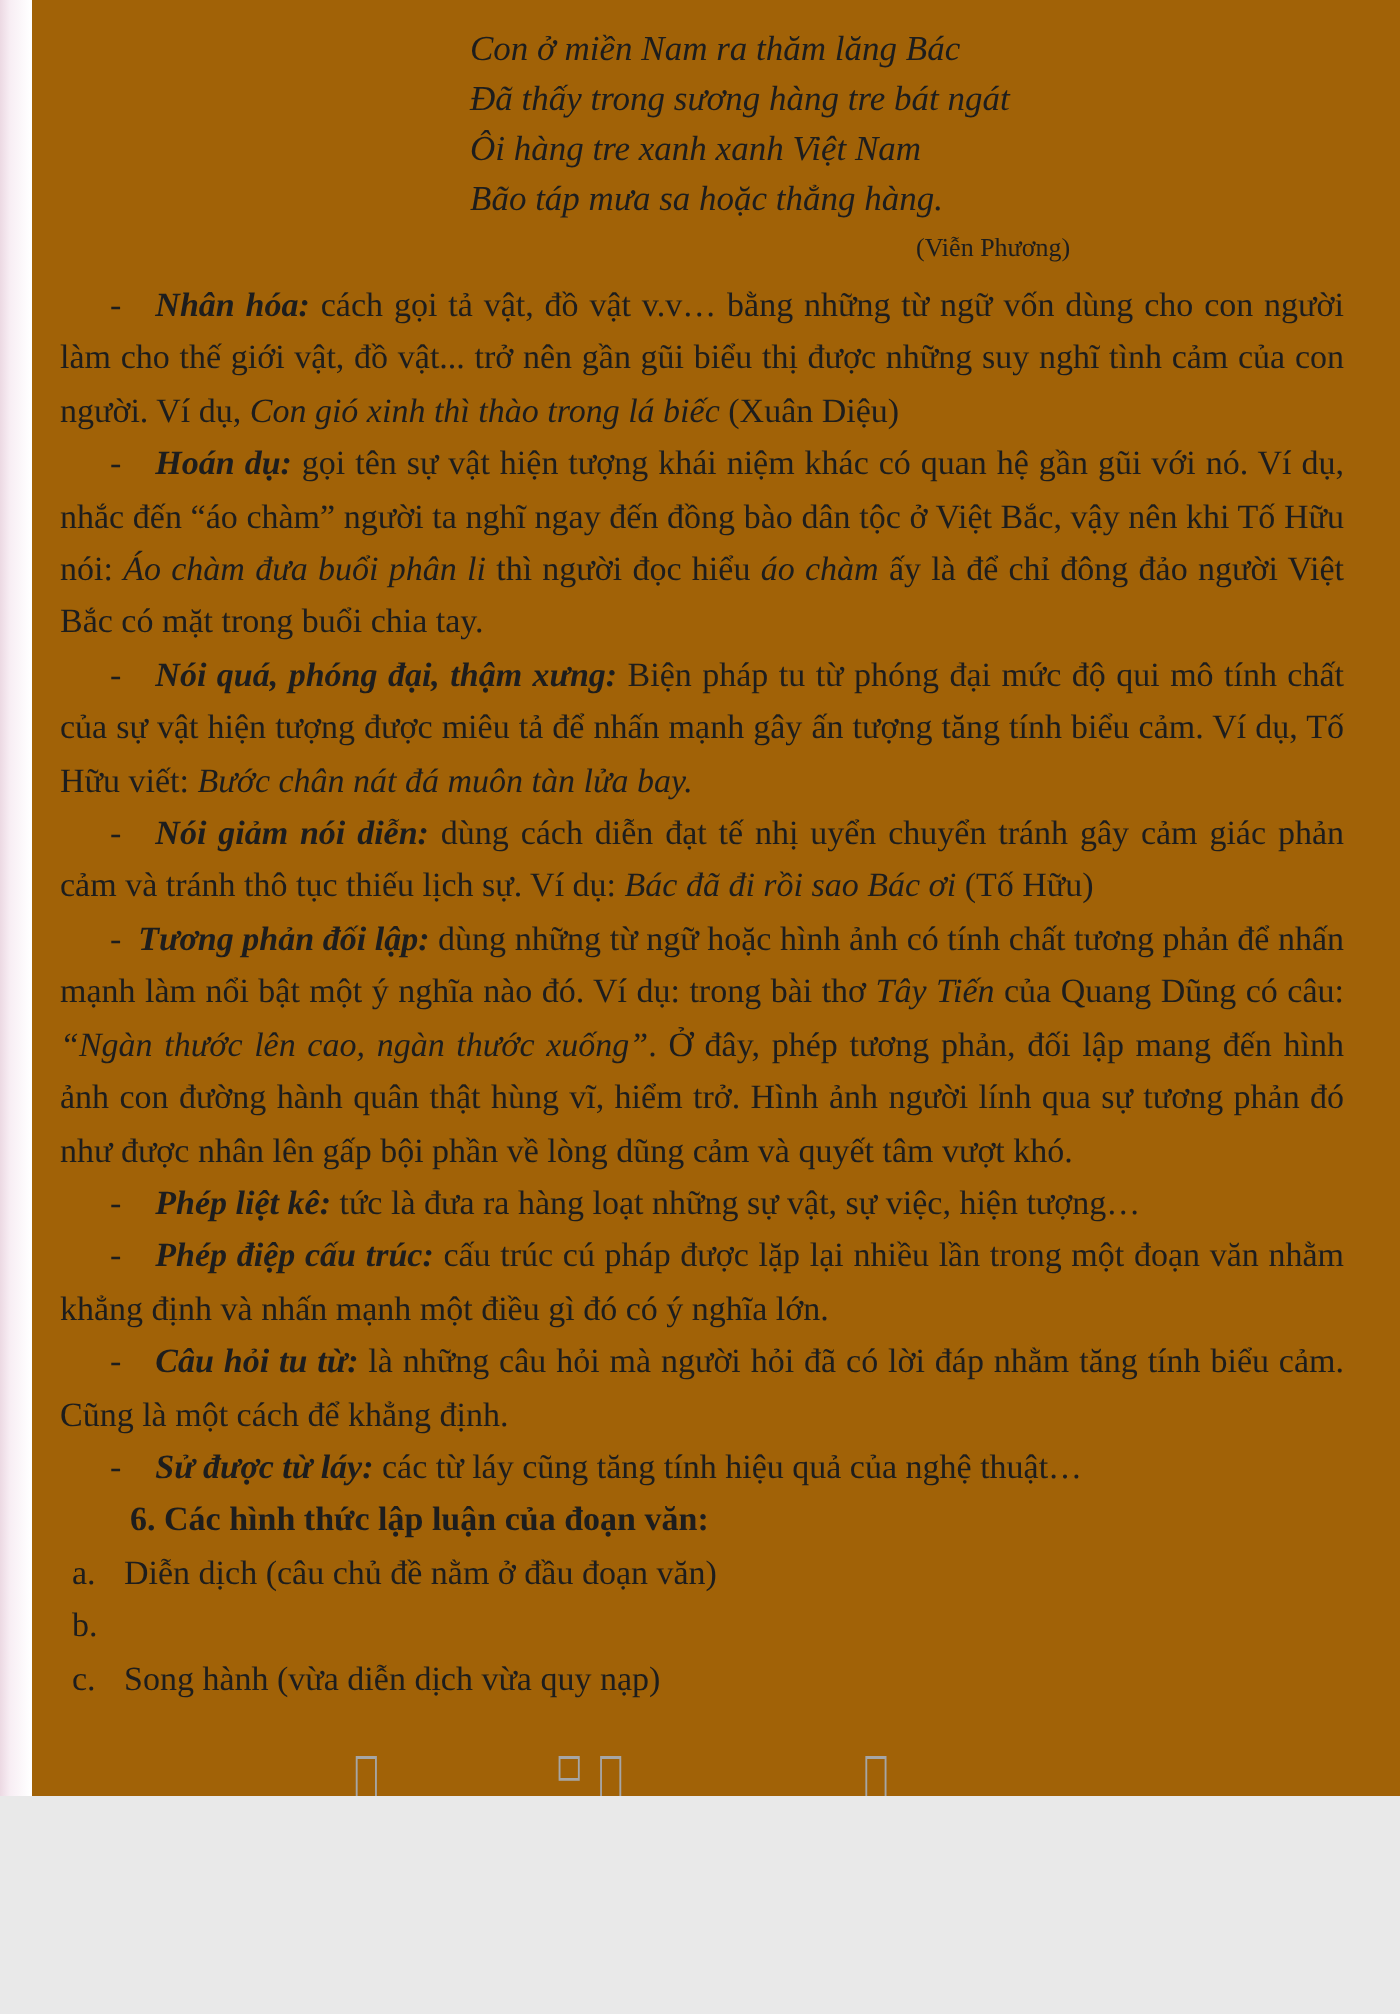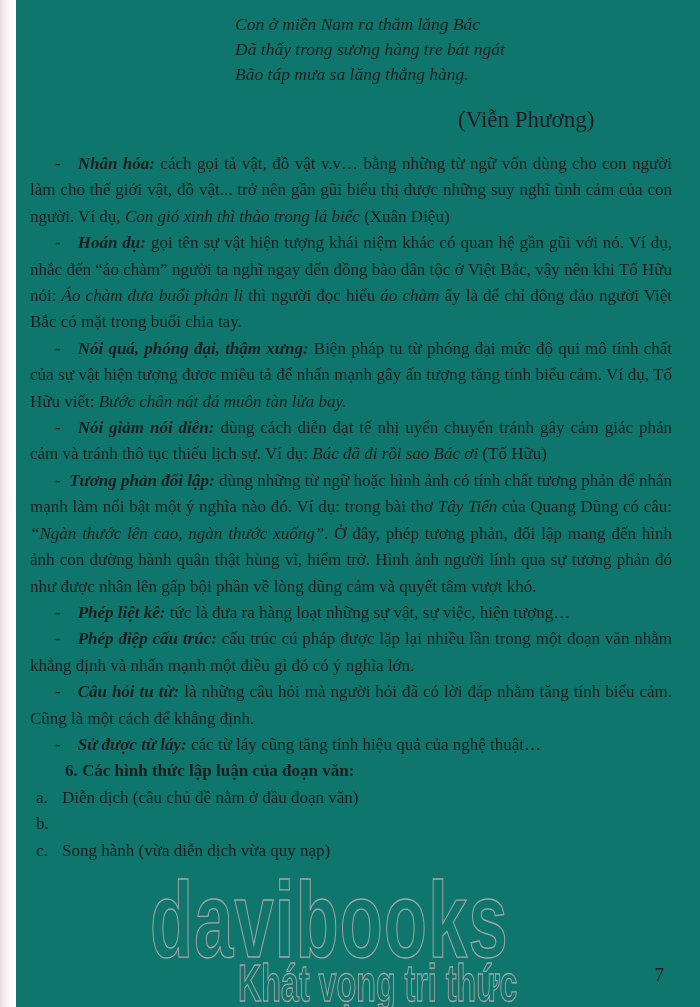--- a/index.html
+++ b/index.html
@@ -1,28 +1,28 @@
 <!DOCTYPE html>
 <html><head>
 <meta charset="utf-8">
 <style>
   html,body { margin:0; padding:0; background:#e9e9e9; }
   .page {
-    position:relative; width:700px; height:1007px; margin:0 auto;
-    background:#0f766e; overflow:hidden;
+    position:relative; width:700px; height:898px; margin:0 auto;
+    background:#a16207; overflow:hidden;
     font-family:"Liberation Serif", serif; color:#1d1d1d;
   }
   .edge-strip {
     position:absolute; left:0; top:0; bottom:0; width:16px; z-index:1;
     background:linear-gradient(90deg,#ecd9e3 0px,#f8eef4 5px,#ffffff 15px);
   }
   .content { position:absolute; left:30px; top:12px; width:642px; z-index:2; }
   .poem { font-style:italic; font-size:17.5px; line-height:25px; margin-left:205px; white-space:nowrap; }
-  .attribution { font-size:23px; line-height:24px; margin-left:428px;margin-top:21px; }
-  .body-text { margin-top:19px; font-size:17px; line-height:26.4px; text-align:justify; }
+  .attribution { font-size:13px; line-height:24px; margin-left:428px; }
+  .body-text { margin-top:4px; font-size:17px; line-height:26.4px; text-align:justify; }
   .body-text p.para { margin:0; text-indent:25px; }
   .body-text p.heading { margin:0; text-indent:35px;font-family:Liberation Serif, serif; }
   .list-row { display:flex; text-align:left; }
   .list-marker { flex:none; width:26px; padding-left:6px; }
   span.bi { font-weight:bold; font-style:italic; }
   span.i  { font-style:italic; }
   span.b  { font-weight:bold; }
   .watermark-brand {
     position:absolute; left:150px; top:866px; z-index:5; pointer-events:none;
     font-family:"Liberation Sans", sans-serif; font-weight:bold; font-size:108px;
@@ -40,21 +40,22 @@
 </head>
 <body>
 
 <div class="page">
   <div class="edge-strip"></div>
 
   <div class="content">
     <div class="poem">
         <div>Con ở miền Nam ra thăm lăng Bác</div>
         <div>Đã thấy trong sương hàng tre bát ngát</div>
-        <div>Bão táp mưa sa lăng thẳng hàng.</div>
+        <div>Ôi hàng tre xanh xanh Việt Nam</div>
+        <div>Bão táp mưa sa hoặc thẳng hàng.</div>
       </div>
     <div class="attribution">(Viễn Phương)</div>
     <div class="body-text">
         <p class="para"><span>-  </span><span class="bi">Nhân hóa:</span><span> cách gọi tả vật, đồ vật v.v… bằng những từ ngữ vốn dùng cho con người làm cho thế giới vật, đồ vật... trở nên gần gũi biểu thị được những suy nghĩ tình cảm của con người. Ví dụ, </span><span class="i">Con gió xinh thì thào trong lá biếc</span><span> (Xuân Diệu)</span></p>
         <p class="para"><span>-  </span><span class="bi">Hoán dụ:</span><span> gọi tên sự vật hiện tượng khái niệm khác có quan hệ gần gũi với nó. Ví dụ, nhắc đến “áo chàm” người ta nghĩ ngay đến đồng bào dân tộc ở Việt Bắc, vậy nên khi Tố Hữu nói: </span><span class="i">Áo chàm đưa buổi phân li</span><span>  thì người đọc hiểu </span><span class="i">áo chàm</span><span> ấy là để chỉ đông đảo người Việt Bắc có mặt trong buổi chia tay.</span></p>
         <p class="para"><span>-  </span><span class="bi">Nói quá, phóng đại, thậm xưng:</span><span> Biện pháp tu từ phóng đại mức độ qui mô tính chất của sự vật hiện tượng được miêu tả để nhấn mạnh gây ấn tượng tăng tính biểu cảm. Ví dụ, Tố Hữu viết: </span><span class="i">Bước chân nát đá muôn tàn lửa bay.</span></p>
         <p class="para"><span>-  </span><span class="bi">Nói giảm nói diễn:</span><span> dùng cách diễn đạt tế nhị uyển chuyển tránh gây cảm giác phản cảm và tránh thô tục thiếu lịch sự. Ví dụ: </span><span class="i">Bác đã đi rồi sao Bác ơi</span><span> (Tố Hữu)</span></p>
         <p class="para"><span>- </span><span class="bi">Tương phản đối lập:</span><span> dùng những từ ngữ hoặc hình ảnh có tính chất tương phản để nhấn mạnh làm nổi bật một ý nghĩa nào đó. Ví dụ: trong bài thơ </span><span class="i">Tây Tiến</span><span> của Quang Dũng có câu: </span><span class="i">“Ngàn thước lên cao, ngàn thước xuống”</span><span>. Ở đây, phép tương phản, đối lập mang đến hình ảnh con đường hành quân thật hùng vĩ, hiểm trở. Hình ảnh người lính qua sự tương phản đó như được nhân lên gấp bội phần về lòng dũng cảm và quyết tâm vượt khó.</span></p>
         <p class="para"><span>-  </span><span class="bi">Phép liệt kê:</span><span>  tức là đưa ra hàng loạt những sự vật, sự việc, hiện tượng…</span></p>
         <p class="para"><span>-  </span><span class="bi">Phép điệp cấu trúc:</span><span> cấu trúc cú pháp được lặp lại nhiều lần trong một đoạn văn nhằm khẳng định và nhấn mạnh một điều gì đó có ý nghĩa lớn.</span></p>

